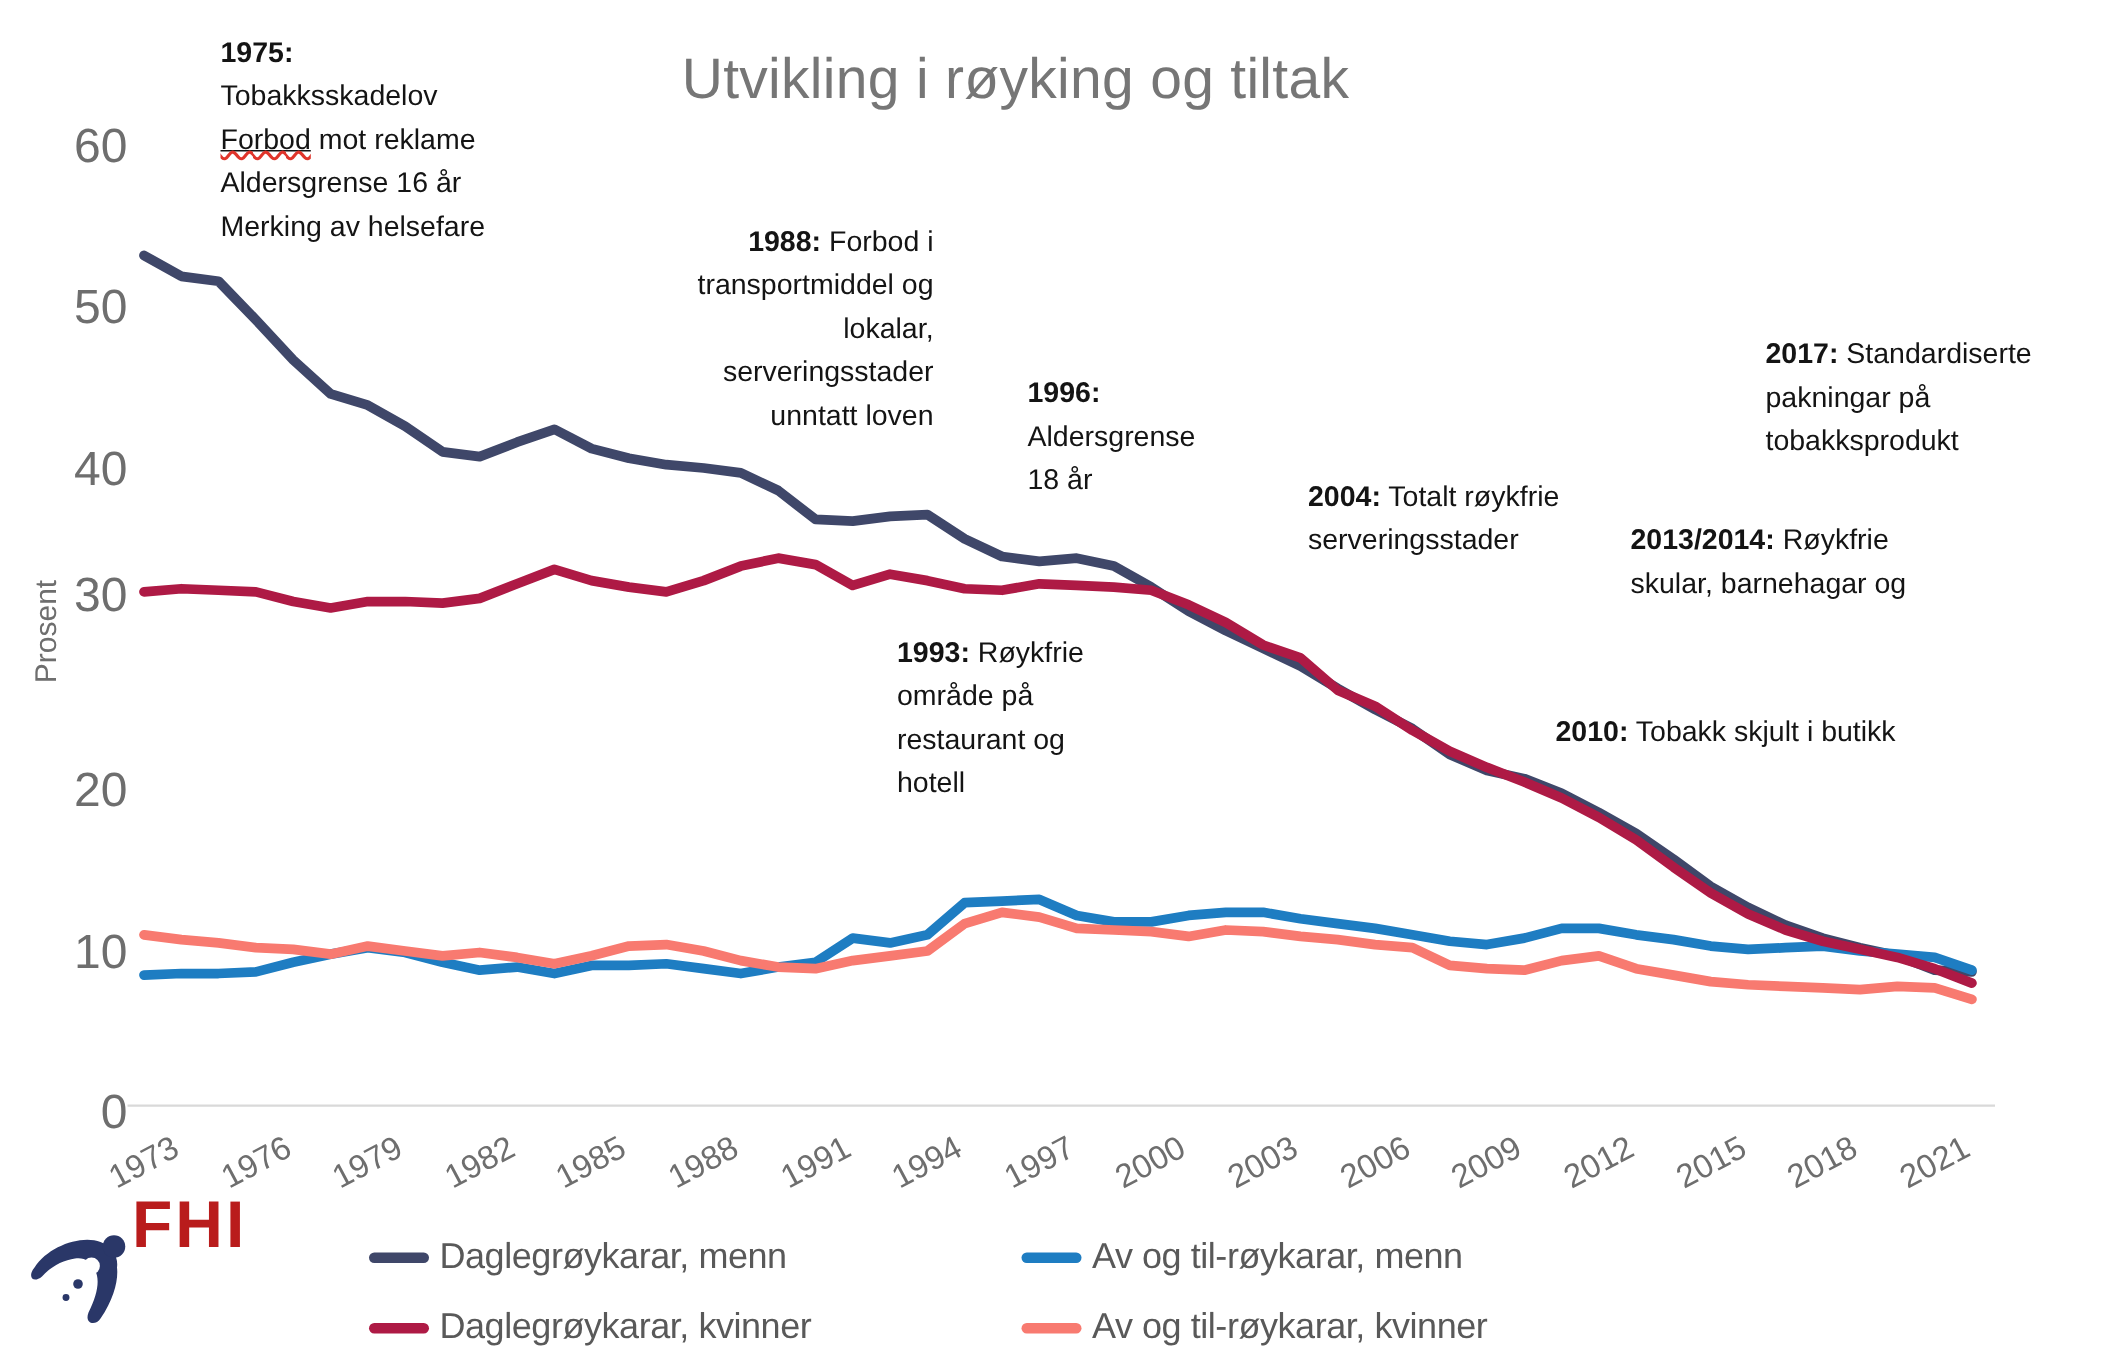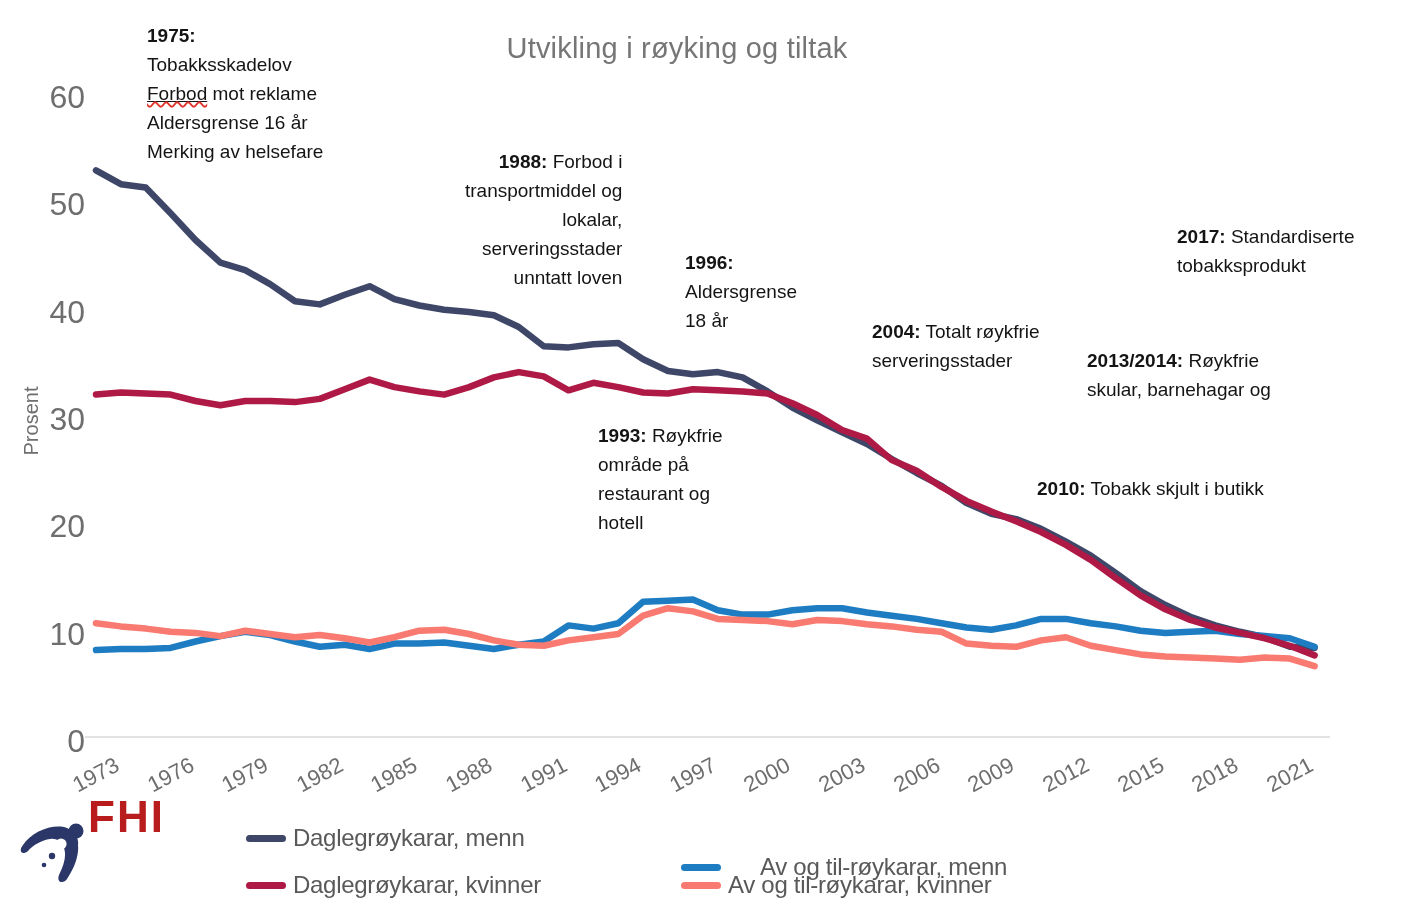--- a/index.html
+++ b/index.html
@@ -3,21 +3,21 @@
 <meta charset="utf-8">
 <style>
   html,body{margin:0;padding:0;background:#fff;}
   #slide{
     position:relative;width:1408px;height:909px;background:#ffffff;overflow:hidden;
     font-family:"Liberation Sans", sans-serif;
   }
   #plot{position:absolute;left:0;top:0;}
   .title{
     position:absolute;left:397px;top:32px;width:560px;text-align:center;
-    font-size:29px;color:#767676;letter-spacing:.2px;
+    font-size:38px;color:#767676;letter-spacing:.2px;
   }
   .anno{position:absolute;font-size:19px;line-height:29px;color:#141414;}
   .anno b{font-weight:bold;}
   .spell{text-decoration:underline solid #141414;}
   .spell i{font-style:normal;text-decoration:underline wavy #e0352b 1.5px;}
   .ytick{
     position:absolute;width:60px;text-align:right;font-size:32px;color:#6e6e6e;
   }
   .xtick{
     position:absolute;width:70px;text-align:center;font-size:22px;color:#6e6e6e;
@@ -50,21 +50,21 @@
     </svg>
 
   <div class="title">Utvikling i røyking og tiltak</div>
 
   <div class="ylab">Prosent</div>
 
   <div id="yticks">
       <div class="ytick" style="left: 25px; top: 723px;">0</div>
       <div class="ytick" style="left: 25px; top: 615.667px;">10</div>
       <div class="ytick" style="left: 25px; top: 508.333px;">20</div>
-      <div class="ytick" style="left: 25px; top: 401px; text-align: right;">30</div>
+      <div class="ytick" style="left: 25px; top: 378px; text-align: right;">30</div>
       <div class="ytick" style="left: 25px; top: 293.667px;">40</div>
       <div class="ytick" style="left: 25px; top: 186.333px;">50</div>
       <div class="ytick" style="left: 25px; top: 79px;">60</div>
     </div>
   <div id="xticks">
       <div class="xtick" style="left: 61px; top: 762px;">1973</div>
       <div class="xtick" style="left: 135.61px; top: 762px;">1976</div>
       <div class="xtick" style="left: 210.22px; top: 762px;">1979</div>
       <div class="xtick" style="left: 284.83px; top: 762px;">1982</div>
       <div class="xtick" style="left: 359.44px; top: 762px;">1985</div>
@@ -111,37 +111,38 @@
     <div><span>hotell</span></div>
   </div>
 
   <div class="anno" style="left:872px;top:317px;">
     <div><b>2004:</b><span> Totalt røykfrie</span></div>
     <div><span>serveringsstader</span></div>
   </div>
 
   <div class="anno" style="left:1177px;top:222px;">
     <div><b>2017:</b><span> Standardiserte</span></div>
+    <div><span>pakningar på</span></div>
     <div><span>tobakksprodukt</span></div>
   </div>
 
   <div class="anno" style="left:1087px;top:346px;">
     <div><b>2013/2014:</b><span> Røykfrie</span></div>
     <div><span>skular, barnehagar og</span></div>
   </div>
 
   <div class="anno" style="left:1037px;top:474px;">
     <div><b>2010:</b><span> Tobakk skjult i butikk</span></div>
   </div>
 
   <div class="legend-item" style="left:246px;top:824px;">
     <span class="swatch" style="background: rgb(63, 71, 105);"></span>
     <span class="legend-label">Daglegrøykarar, menn</span>
   </div>
-  <div class="legend-item" style="left:681px;top:853px;gap:32px;">
+  <div class="legend-item" style="left:681px;top:824px;">
     <span class="swatch" style="background: rgb(30, 125, 194);"></span>
     <span class="legend-label">Av og til-røykarar, menn</span>
   </div>
   <div class="legend-item" style="left:246px;top:871px;">
     <span class="swatch" style="background: rgb(174, 26, 69);"></span>
     <span class="legend-label">Daglegrøykarar, kvinner</span>
   </div>
   <div class="legend-item" style="left:681px;top:871px;">
     <span class="swatch" style="background: rgb(248, 122, 112);"></span>
     <span class="legend-label">Av og til-røykarar, kvinner</span>

